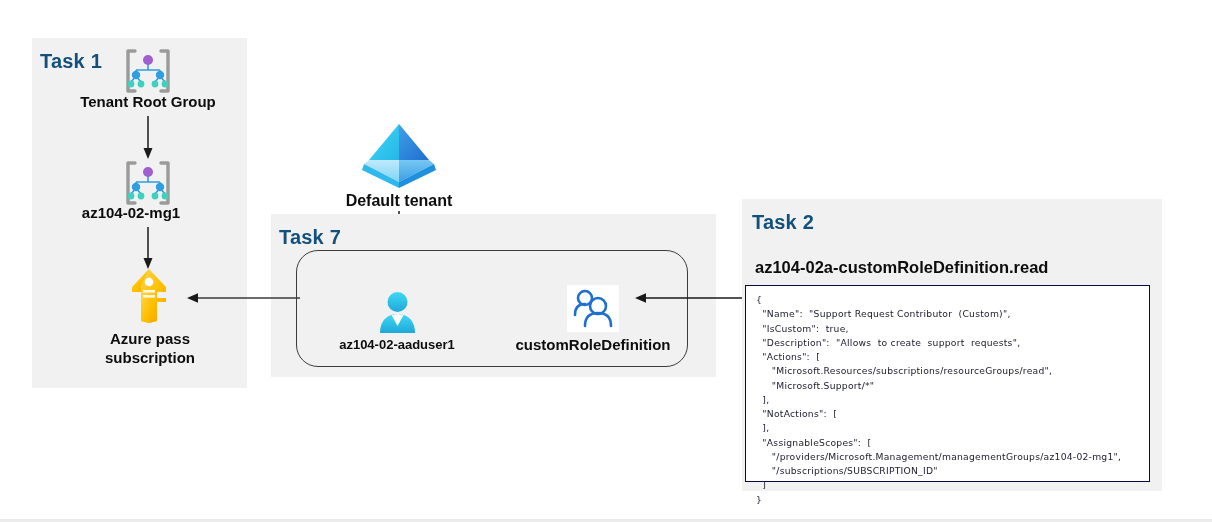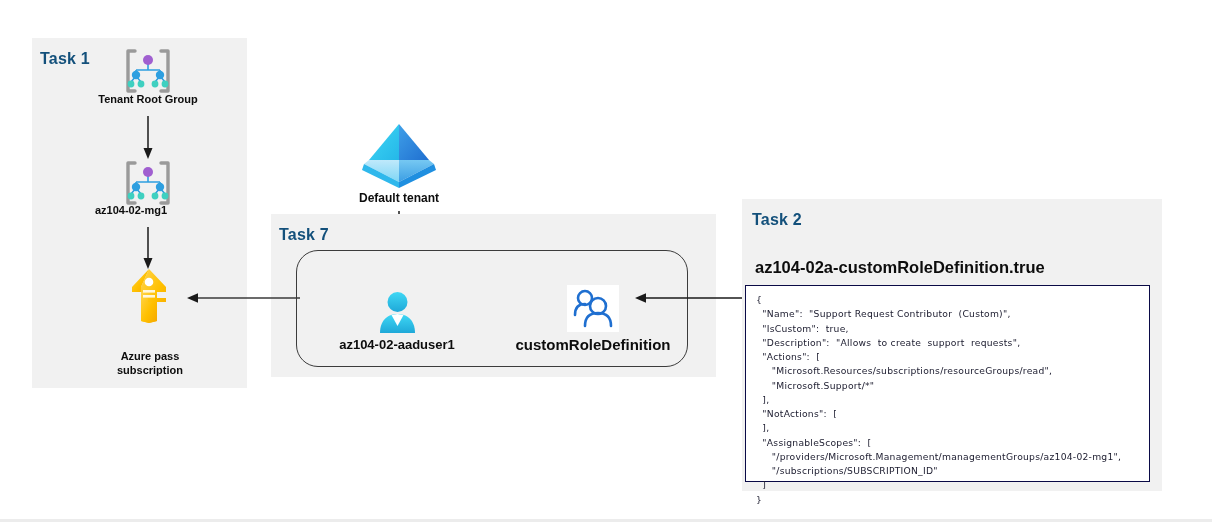--- a/index.html
+++ b/index.html
@@ -4,28 +4,28 @@
 <style>
   html,body{margin:0;padding:0;background:#ffffff;}
   body{
     width:1212px;height:522px;position:relative;overflow:hidden;
     font-family:"Liberation Sans", sans-serif;
     border-bottom:3px solid #ececec;
     box-sizing:border-box;
   }
   .panel{position:absolute;background:#f1f1f1;}
   .task-label{
-    position:absolute;font-weight:bold;font-size:16px;color:#13507b;
+    position:absolute;font-weight:bold;font-size:20px;color:#13507b;
     letter-spacing:0.2px;white-space:nowrap;
   }
   .node-label{
     position:absolute;text-align:center;font-weight:bold;
-    font-size:11px;color:#0d0d0d;line-height:1.25;white-space:nowrap;
-  }
-  .node-label.wrap{white-space:normal;margin-top:20px;}
+    font-size:15px;color:#0d0d0d;line-height:1.25;white-space:nowrap;
+  }
+  .node-label.wrap{white-space:normal;}
   .icon{position:absolute;}
   .arrow{position:absolute;}
   .roundbox{
     position:absolute;border:1.6px solid #3c3c3c;border-radius:22px;
     background:transparent;
   }
   .codebox{
     position:absolute;background:#ffffff;border:1.4px solid #0a0a46;
     box-sizing:border-box;padding:7px 10px 6px 10px;
     font-family:"DejaVu Sans", sans-serif;
@@ -136,21 +136,21 @@
     </defs>
     <polygon points="39,4 9,40 39,40" fill="url(#tl)"></polygon>
     <polygon points="39,4 69,40 39,40" fill="url(#tr)"></polygon>
     <polygon points="9,40 39,40 39,62 4,44" fill="url(#bl)"></polygon>
     <polygon points="69,40 39,40 39,62 74,44" fill="url(#br)"></polygon>
     <polygon points="4,44 39,62 39,68 2,50" fill="#2fb8ec"></polygon>
     <polygon points="74,44 39,62 39,68 76,50" fill="#1f8fe0"></polygon>
   </svg>
 </div>
 
-<div class="node-label" style="left:299px;top:191px;width:200px;text-align:center;font-size:12px;">Default tenant</div>
+<div class="node-label" style="left:299px;top:191px;width:200px;text-align:center;font-size:16px;">Default tenant</div>
 
 <div class="arrow" style="left:388px;top:211px;width:22px;height:80px;">
   <svg width="22" height="80" viewBox="0 0 22 80">
     <line x1="11" y1="0" x2="11" y2="71" stroke="#1a1a1a" stroke-width="1.5"></line>
     <polygon points="11,79 6.5,68 15.5,68" fill="#1a1a1a"></polygon>
   </svg>
 </div>
 
 <div class="panel" style="left:271px;top:214px;width:445px;height:163px;"></div>
 
@@ -196,21 +196,21 @@
   <svg width="110" height="20" viewBox="0 0 110 20">
     <line x1="109" y1="10" x2="10" y2="10" stroke="#1a1a1a" stroke-width="1.5"></line>
     <polygon points="1,10 12,5.2 12,14.8" fill="#1a1a1a"></polygon>
   </svg>
 </div>
 
 <div class="panel" style="left:742px;top:199px;width:420px;height:292px;"></div>
 
 <div class="task-label" style="left:752px;top:211px;text-align:right;">Task 2</div>
 
-<div class="filename" style="left:755px;top:258px;">az104-02a-customRoleDefinition.true</div>
+<div class="filename" style="left:755px;top:258px;">az104-02a-customRoleDefinition.read</div>
 
 <div class="codebox" style="left:745px;top:285px;width:405px;height:197px;">{
   "Name":  "Support Request Contributor  (Custom)",
   "IsCustom":  true,
   "Description":  "Allows  to create  support  requests",
   "Actions":  [
      "Microsoft.Resources/subscriptions/resourceGroups/read",
      "Microsoft.Support/*"
   ],
   "NotActions":  [

